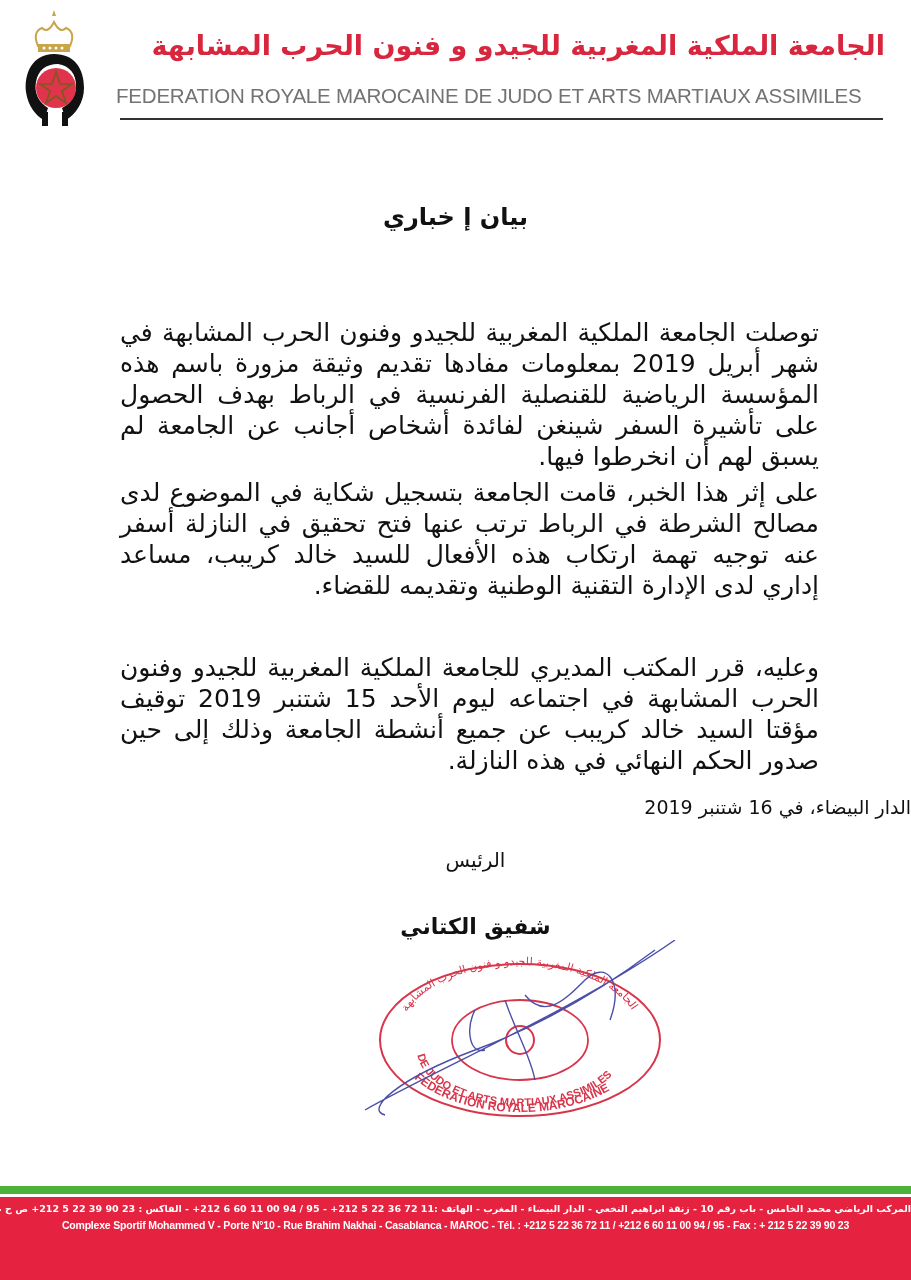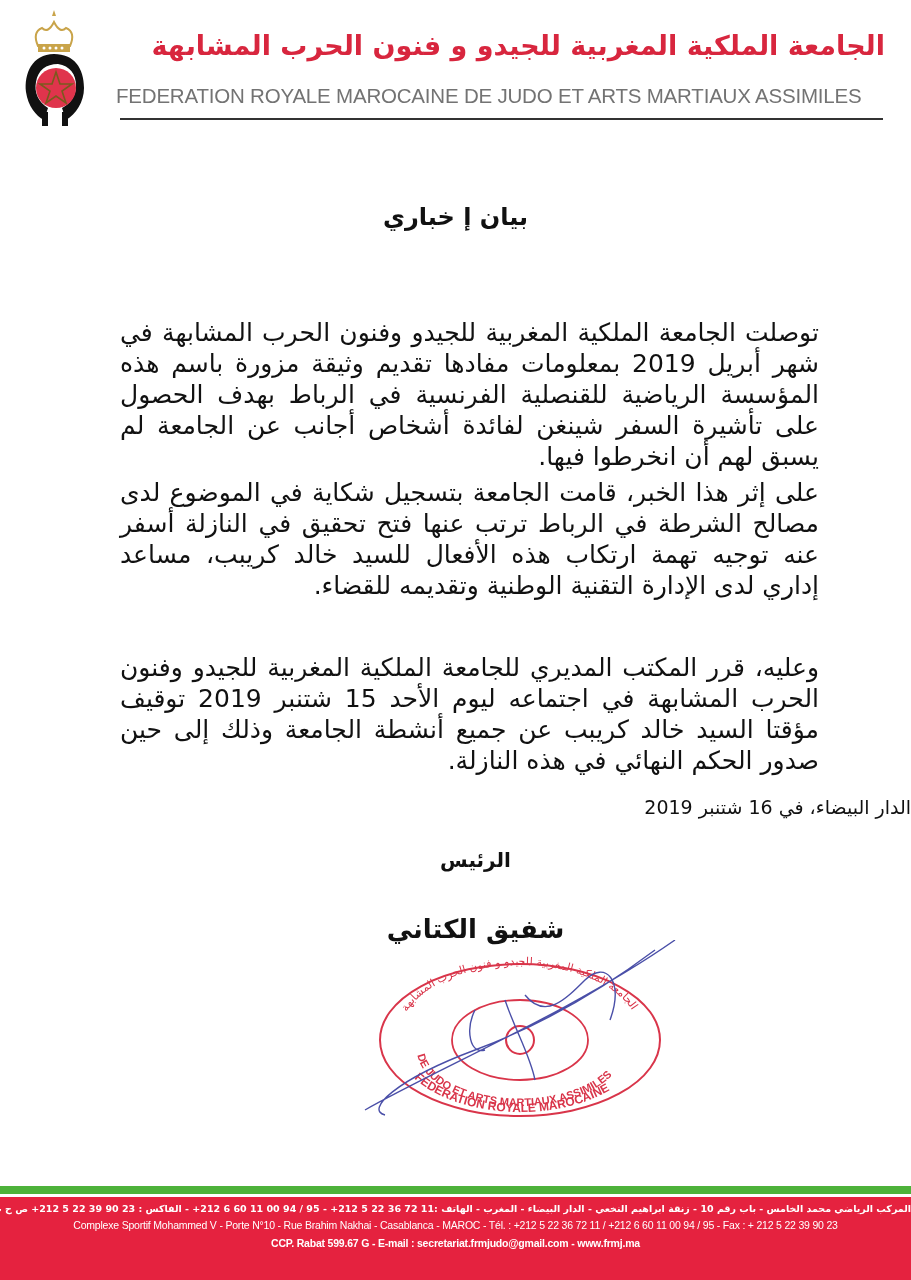--- a/index.html
+++ b/index.html
@@ -11,31 +11,31 @@
   .header-rule { position:absolute; left:120px; right:28px; top:118px; height:2px; background:#333; }
 
   .title { position:absolute; left:0; right:0; top:203px; text-align:center; font-family:"DejaVu Sans", sans-serif; font-weight:bold; font-size:24px; direction:rtl; }
 
   .para { position:absolute; left:120px; right:92px; direction:rtl; text-align:justify; text-align-last:right; font-family:"DejaVu Sans", sans-serif; font-size:25px; line-height:31px; }
   .p1 { top:317px; }
   .p2 { top:477px; }
   .p3 { top:628px;margin-top:24px; }
 
   .place-date { position:absolute; left:0; right:0; top:796px; text-align:right; font-size:19px; direction:rtl; padding-left:20px; }
-  .role { position:absolute; left:0; right:0; top:848px; text-align:center; font-size:20px; font-weight:bold; direction:rtl; padding-left:40px; }
-  .name { position:absolute; left:0; right:0; top:914px; text-align:center; font-size:26px; font-weight:bold; direction:rtl; padding-left:40px; }
+  .role { position:absolute; left:0; right:0; top:848px; text-align:center; font-size:20px; font-weight:normal; direction:rtl; padding-left:40px; }
+  .name { position:absolute; left:0; right:0; top:914px; text-align:center; font-size:22px; font-weight:bold; direction:rtl; padding-left:40px; }
 
   .stamp { position:absolute; left:355px; top:940px; width:330px; height:180px; }
 
   .footer-green { position:absolute; left:0; right:0; top:1186px; height:8px; background:#4db23a; }
   .footer-white { position:absolute; left:0; right:0; top:1194px; height:3px; background:#ffffff; }
   .footer-red { position:absolute; left:0; right:0; top:1197px; bottom:0; background:#e5223f; color:#ffffff; font-family:"Liberation Sans", sans-serif; }
   .footer-line { position:absolute; left:0; right:0; text-align:center; white-space:nowrap; font-size:10.5px; letter-spacing:-0.2px; }
   .fl1 { top:6px; direction:rtl; font-family:"DejaVu Sans", sans-serif; font-size:9.5px;font-weight:bold; }
-  .fl2 { top:22px; font-weight:normal; }
+  .fl2 { top:22px; font-weight:bold; }
   .fl3 { top:40px; font-weight:bold; }
 </style>
 </head>
 <body>
 
 <svg class="logo" viewBox="0 0 72 120">
 
   <polygon points="36,2 38,8 34,8" fill="#c9a44a"></polygon>
   <path d="M20,38 Q14,24 24,20 Q30,26 36,14 Q42,26 48,20 Q58,24 52,38 Z" fill="none" stroke="#c9a44a" stroke-width="2"></path>
   <rect x="20" y="36" width="32" height="8" fill="#c9a44a"></rect>
@@ -77,14 +77,13 @@
   <circle cx="165" cy="100" r="14" fill="none" stroke="#d9354a" stroke-width="2"></circle>
 
   <path d="M10,170 C80,130 220,70 320,0 M30,175 C10,170 40,140 120,110 C200,80 260,40 300,10 M120,70 C110,90 115,115 130,110 M150,60 C160,90 175,115 180,140 M170,55 C190,80 210,60 230,40 C250,20 270,40 255,80" fill="none" stroke="#4a4fa8" stroke-width="1.4"></path>
 </svg>
 
 <div class="footer-green"></div>
 <div class="footer-white"></div>
 <div class="footer-red">
   <div class="footer-line fl1">المركب الرياضي محمد الخامس - باب رقم 10 - زنقة ابراهيم النخعي - الدار البيضاء - المغرب - الهاتف :11 72 36 22 5 212+ - 95 / 94 00 11 60 6 212+ - الفاكس : 23 90 39 22 5 212+ ص ح ب الرباط 599.67G</div>
   <div class="footer-line fl2">Complexe Sportif Mohammed V - Porte N°10 - Rue Brahim Nakhai - Casablanca - MAROC - Tél. : +212 5 22 36 72 11  / +212 6 60 11 00 94 / 95 - Fax : + 212 5 22 39 90 23</div>
-  <div class="footer-line fl3">CCP. Rabat 599.67 G - E-mail : secretariat.frmjudo@gmail.com - www.frmj.ma</div>
 </div>
 
 </body></html>

